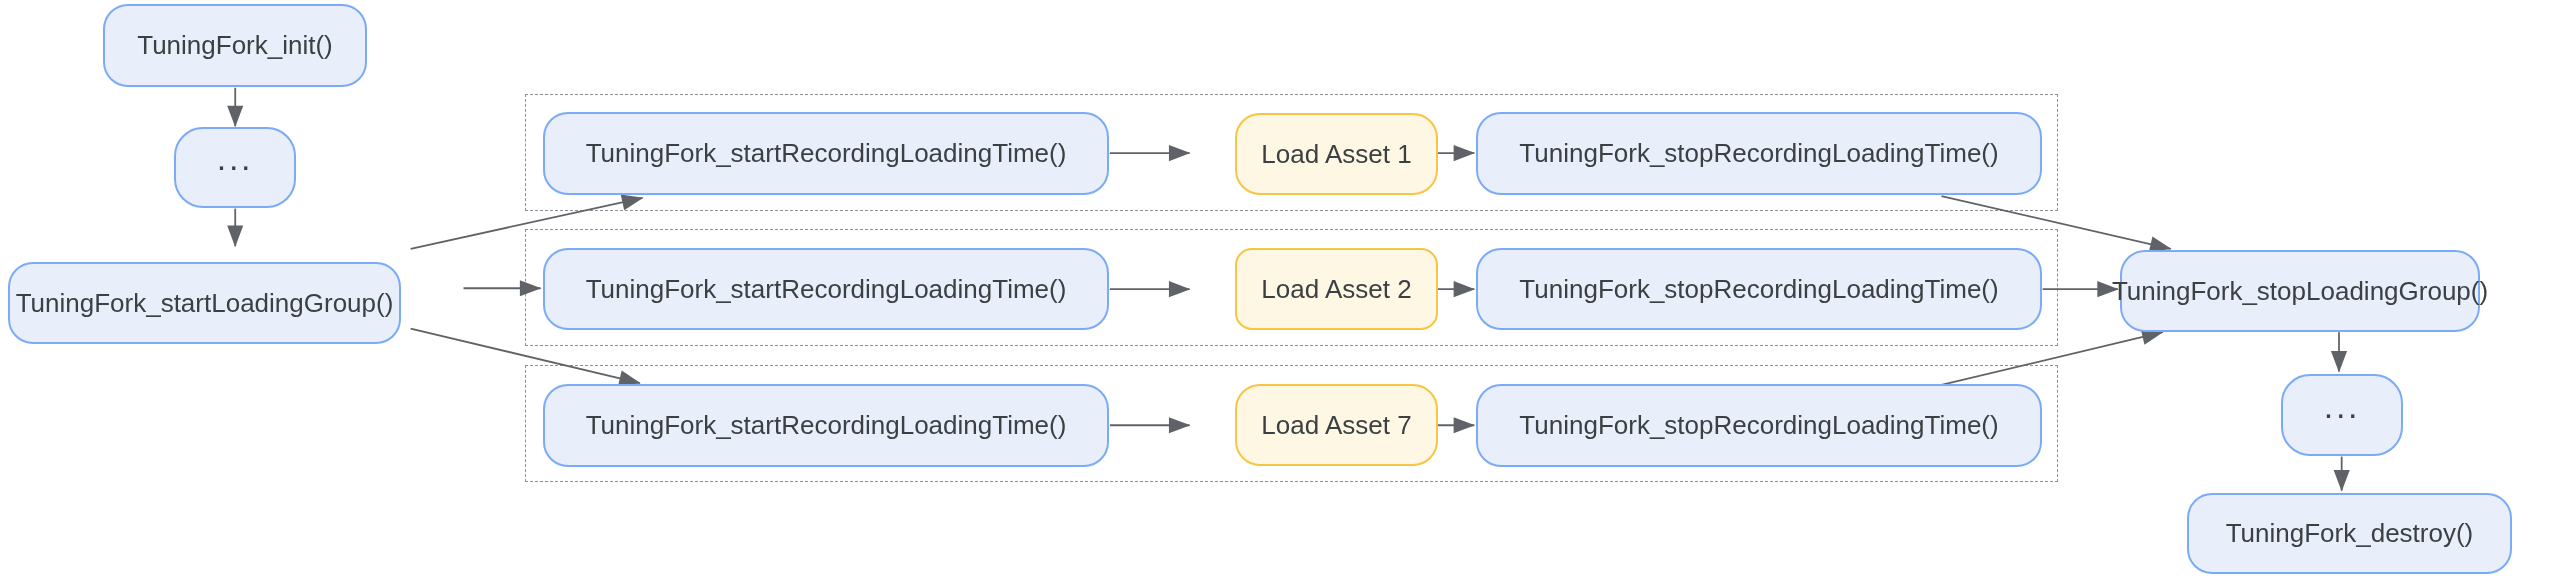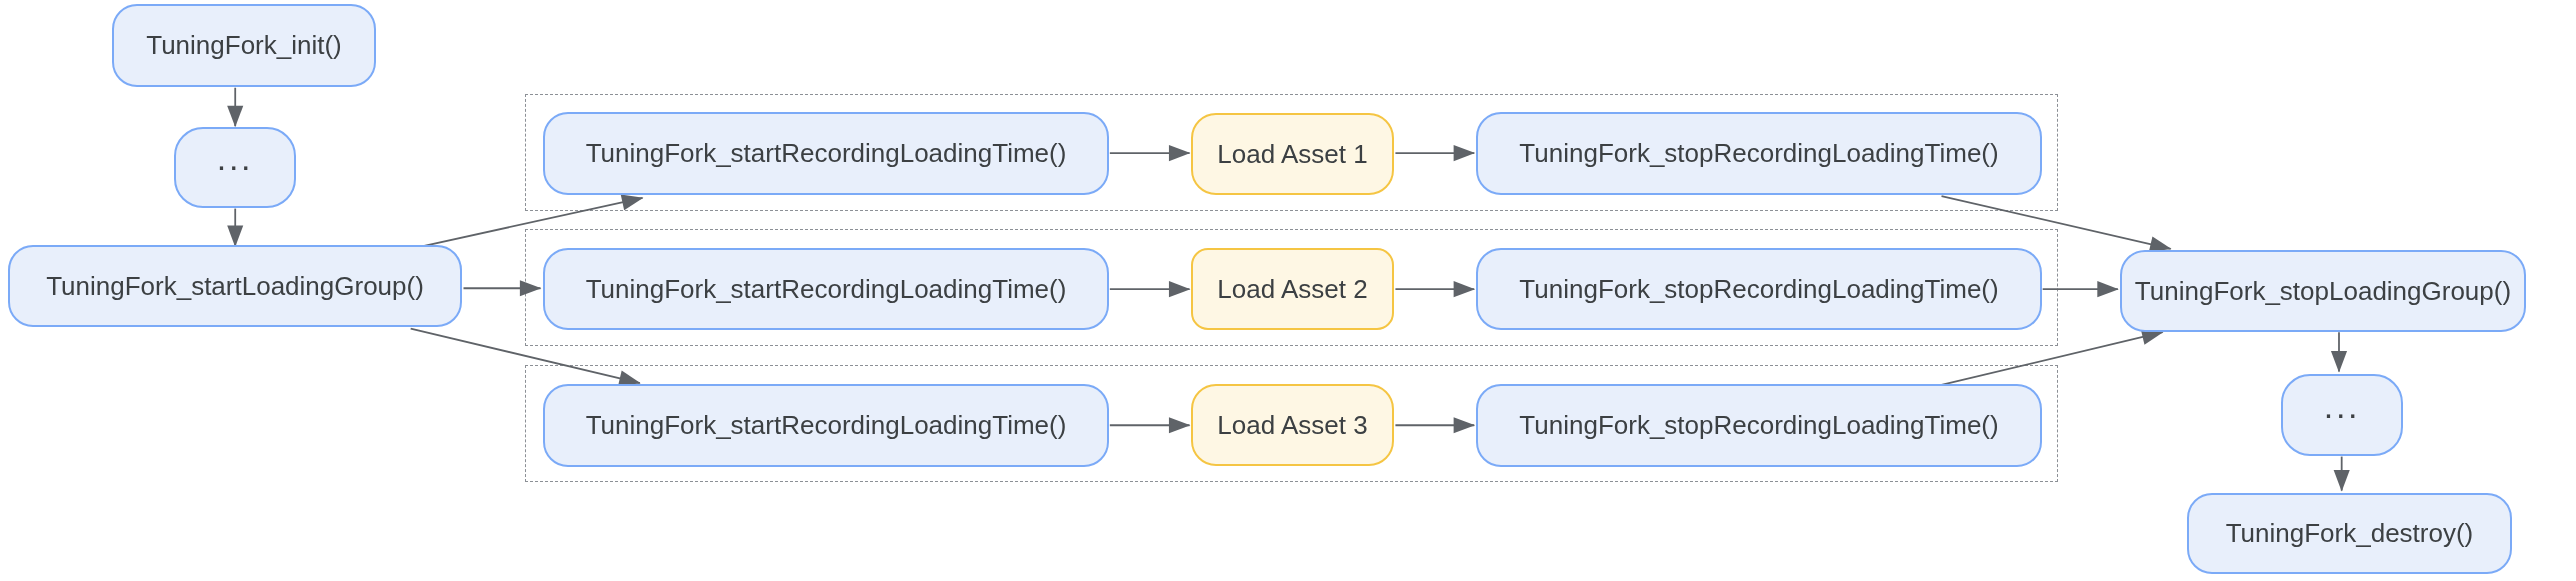--- a/index.html
+++ b/index.html
@@ -18,20 +18,21 @@
     border:2.7px solid var(--node-border,#7BAAF7);
     border-radius:25px;
     color:var(--text-color,#3C4043);
     font-size:26px;
     white-space:nowrap;
     z-index:3;
   }
   .node.asset{
     background:var(--asset-fill,#FEF7E4);
     border-color:var(--asset-border,#F5C543);
+    margin-left:44px;
   }
   .node.dots{
     border-radius:29px;
     font-size:34px;
     letter-spacing:2.7px;
   }
   .node.dots span{transform:translateY(-22%);}
   .dashed-group{
     position:absolute;
     box-sizing:border-box;
@@ -72,27 +73,27 @@
     <line x1="1558" y1="323" x2="1646" y2="323" marker-end="url(#ah)"></line>
     <line x1="1239" y1="475" x2="1328" y2="475" marker-end="url(#ah)"></line>
     <line x1="1558" y1="475" x2="1646" y2="475" marker-end="url(#ah)"></line>
     <line x1="2168" y1="219" x2="2424" y2="278" marker-end="url(#ah)"></line>
     <line x1="2281" y1="323" x2="2365" y2="323" marker-end="url(#ah)"></line>
     <line x1="2168" y1="430" x2="2415" y2="371" marker-end="url(#ah)"></line>
     <line x1="2612" y1="371" x2="2612" y2="415" marker-end="url(#ah)"></line>
     <line x1="2615" y1="510" x2="2615" y2="548" marker-end="url(#ah)"></line>
   </svg>
 
-  <div class="node" style="left:112px;top:3.6px;width:264px;height:83px;">
+  <div class="node" style="left:103px;top:3.6px;width:264px;height:83px;">
     <span>TuningFork_init()</span>
   </div>
   <div class="node dots" style="left:174px;top:127px;width:122px;height:81px;">
     <span>...</span>
   </div>
-  <div class="node" style="left:8px;top:245px;width:454px;height:82px;">
+  <div class="node" style="left:8px;top:262px;width:393px;height:82px;">
     <span>TuningFork_startLoadingGroup()</span>
   </div>
 
   <div class="node" style="left:543px;top:112px;width:566px;height:83px;">
     <span>TuningFork_startRecordingLoadingTime()</span>
   </div>
   <div class="node asset" style="left:1191px;top:113px;width:203px;height:82px;">
     <span>Load Asset 1</span>
   </div>
   <div class="node" style="left:1476px;top:112px;width:566px;height:83px;">
@@ -106,27 +107,27 @@
     <span>Load Asset 2</span>
   </div>
   <div class="node" style="left:1476px;top:248px;width:566px;height:82px;">
     <span>TuningFork_stopRecordingLoadingTime()</span>
   </div>
 
   <div class="node" style="left:543px;top:384px;width:566px;height:83px;">
     <span>TuningFork_startRecordingLoadingTime()</span>
   </div>
   <div class="node asset" style="left:1191px;top:384px;width:203px;height:82px;">
-    <span>Load Asset 3</span>
+    <span>Load Asset 7</span>
   </div>
   <div class="node" style="left:1476px;top:384px;width:566px;height:83px;">
     <span>TuningFork_stopRecordingLoadingTime()</span>
   </div>
 
-  <div class="node" style="left:2120px;top:250px;width:406px;height:82px;">
+  <div class="node" style="left:2120px;top:250px;width:360px;height:82px;">
     <span>TuningFork_stopLoadingGroup()</span>
   </div>
   <div class="node dots" style="left:2281px;top:374px;width:122px;height:82px;">
     <span>...</span>
   </div>
   <div class="node" style="left:2187px;top:493px;width:325px;height:81px;">
     <span>TuningFork_destroy()</span>
   </div>
 
 </div>

